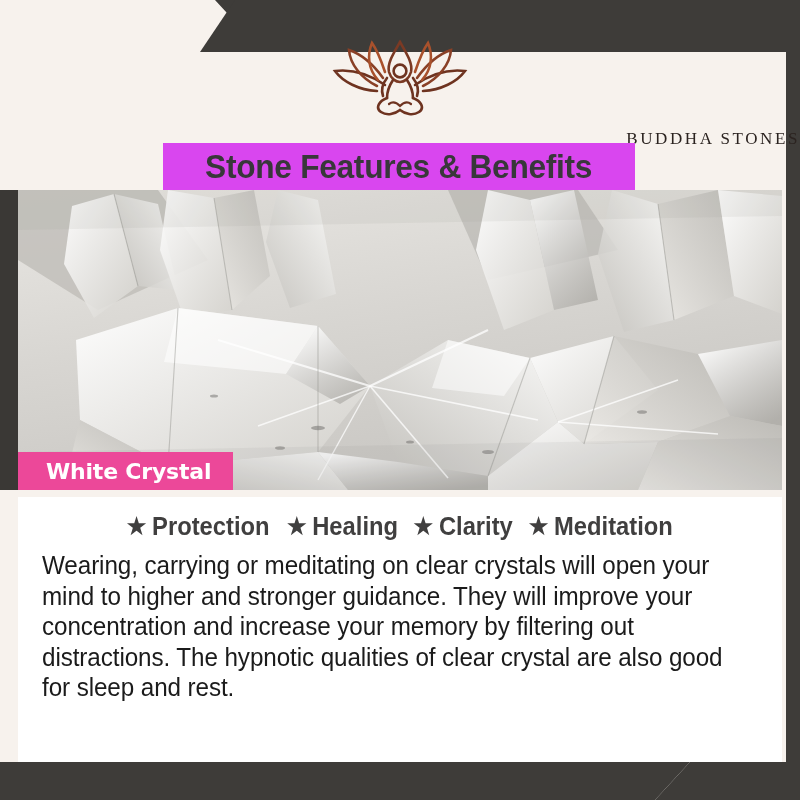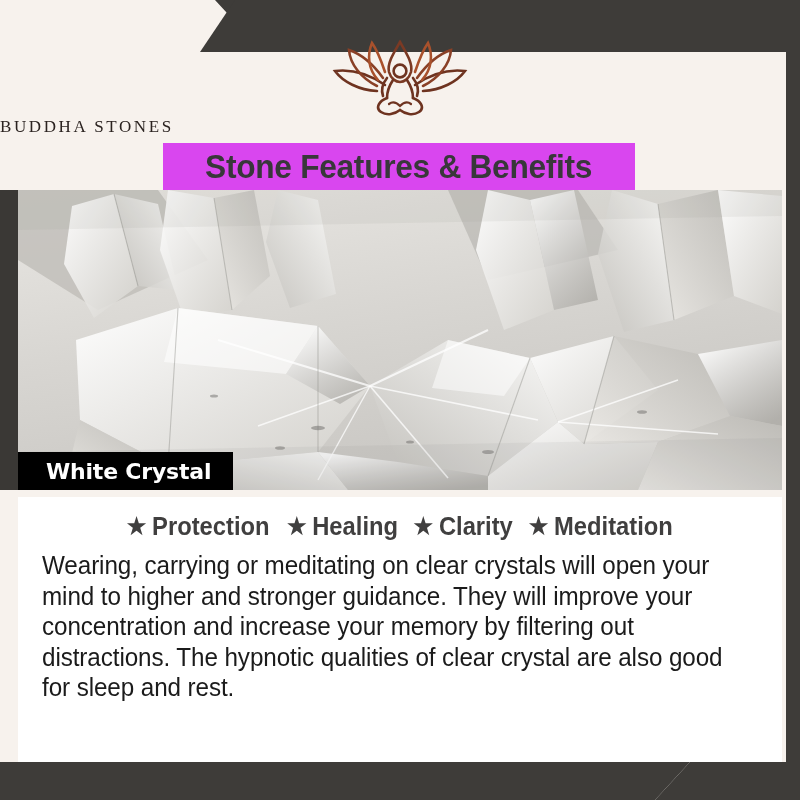--- a/index.html
+++ b/index.html
@@ -99,26 +99,26 @@
     text-align: center;
   }
   .lotus {
     display: block;
     margin: 0 auto;
     width: 150px;
     height: 78px;
   }
   .brandmark {
     display: block;
-    text-align: left;
+    text-align: right;
     font-family: "Liberation Serif", serif;
     font-size: 17px;
     letter-spacing: 2.6px;
     color: #2b2320;
-    margin-top: 1px;
+    margin-top: 13px;
   }
 
   
   .title-banner {
     position: absolute;
     left: 163px;
     top: 143px;
     width: 472px;
     height: 47px;
     background: #d946ef;
@@ -148,21 +148,21 @@
   }
   .photo svg { display: block; width: 100%; height: 100%; }
 
   
   .name-ribbon {
     position: absolute;
     left: 18px;
     top: 452px;
     height: 38px;
     padding: 0 22px 0 28px;
-    background: #000000;
+    background: #ec4899;
     display: flex;
     align-items: center;
   }
   .name-ribbon-text {
     color: #ffffff;
     font-family: "DejaVu Sans", sans-serif;
     font-weight: bold;
     font-size: 22px;
     letter-spacing: -0.2px;
     white-space: nowrap;

